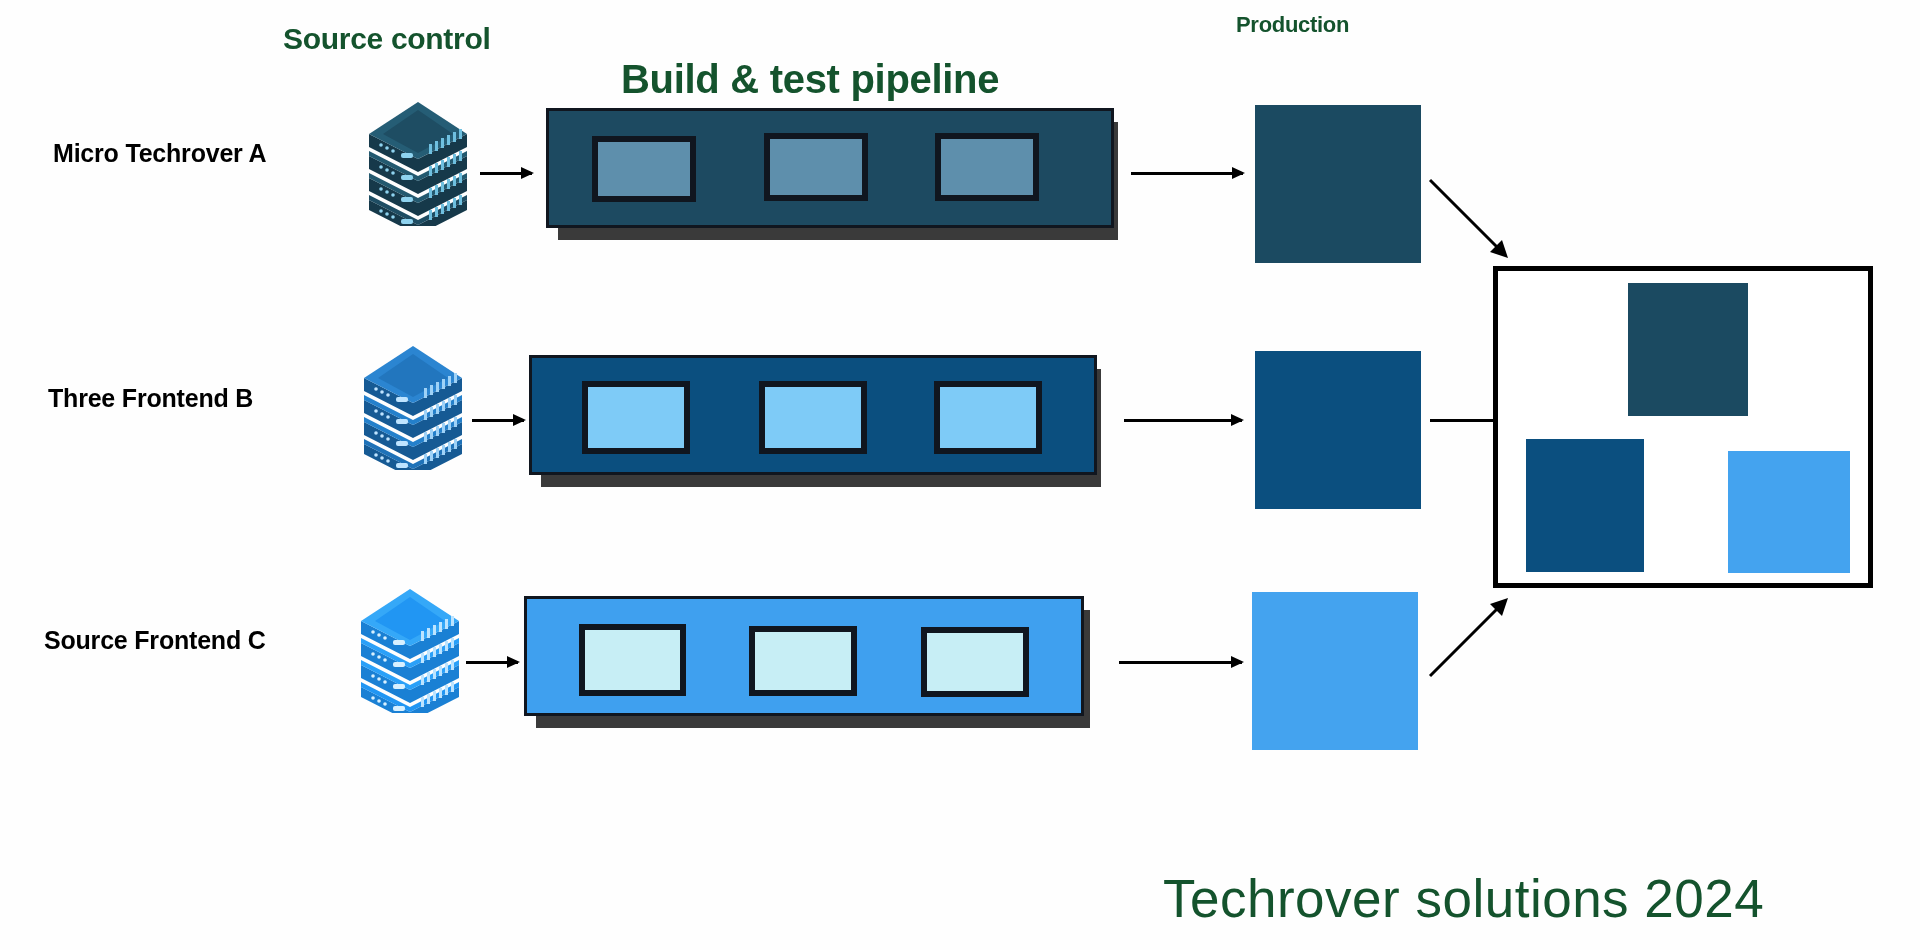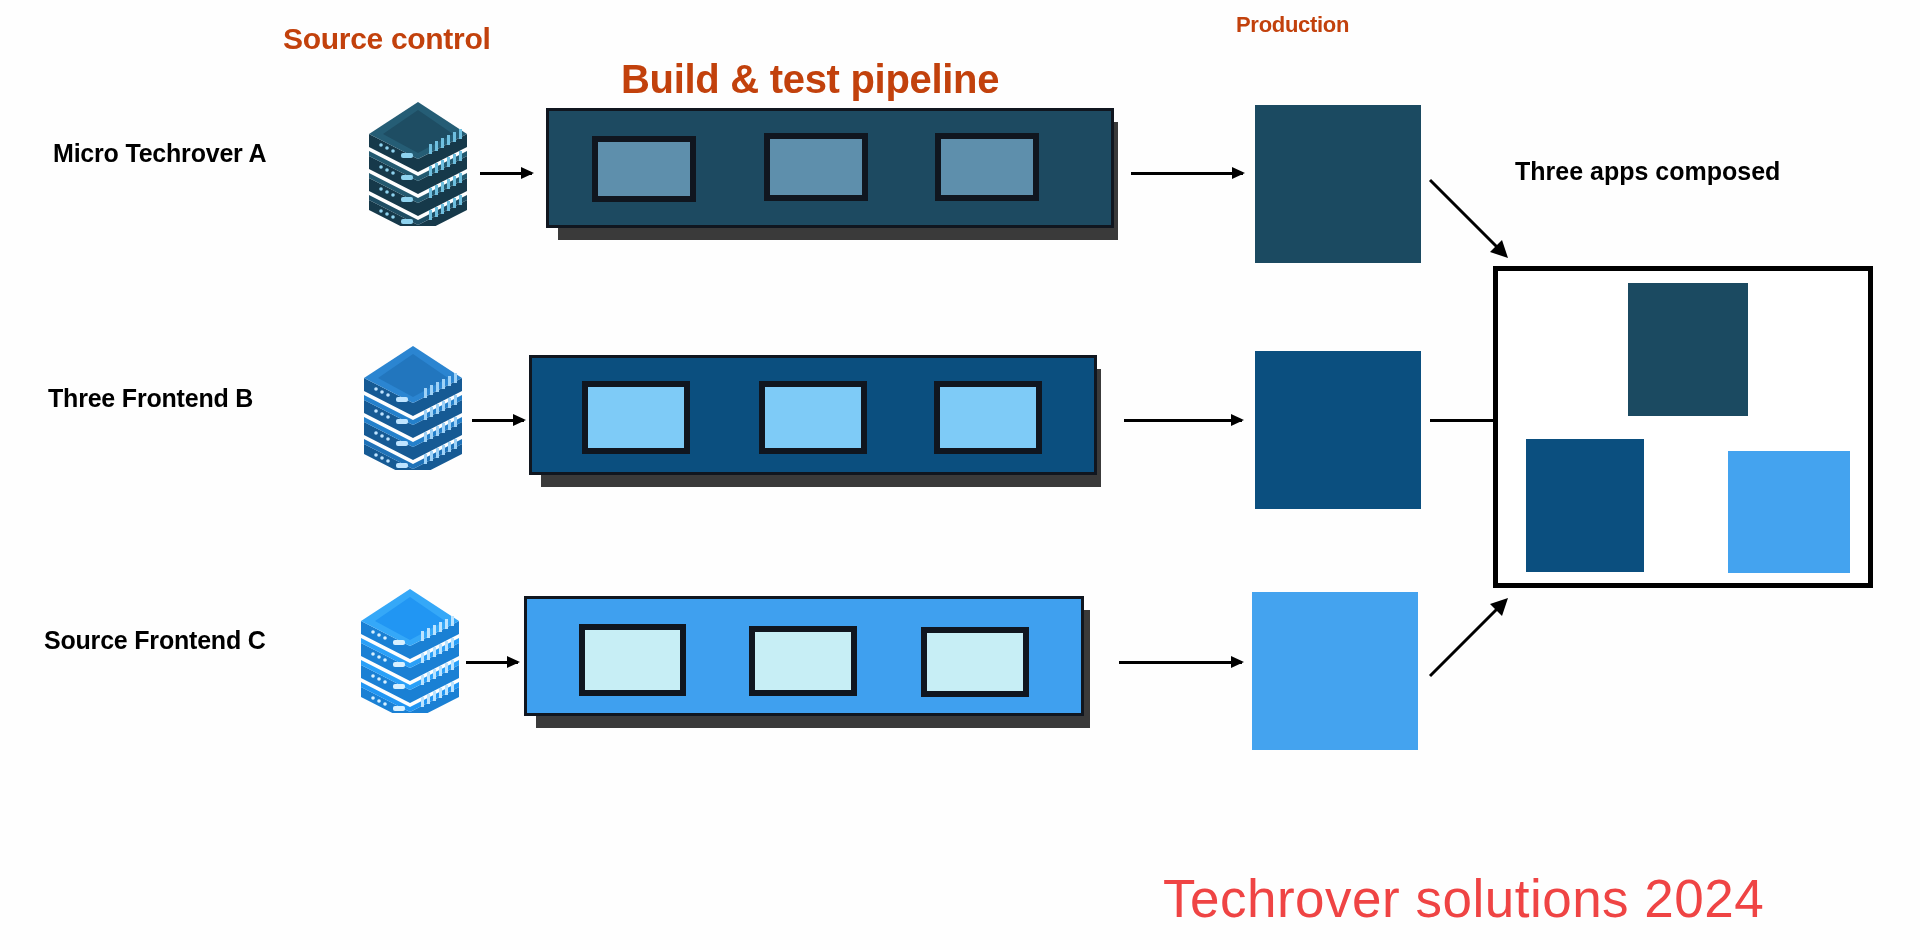--- a/index.html
+++ b/index.html
@@ -19,21 +19,21 @@
     position: absolute;
     left: 0; top: 0;
     width: 1920px;
     height: 950px;
   }
 
   
   .col-heading {
     position: absolute;
     font-weight: 700;
-    color: #c2410c;
+    color: #14532d;
     white-space: nowrap;
     letter-spacing: -0.3px;
   }
   #h-source   { left: 283px;  top: 22px;  font-size: 30px; }
   #h-pipeline { left: 621px;  top: 57px;  font-size: 40px; }
   #h-prod     { left: 1236px; top: 12px;  font-size: 22px; }
 
   
   .row-label {
     position: absolute;
@@ -139,21 +139,21 @@
   #comp-top   { left: 130px; top: 12px;  width: 120px; height: 133px; }
   #comp-left  { left: 28px;  top: 168px; width: 118px; height: 133px; }
   #comp-right { left: 230px; top: 180px; width: 122px; height: 122px; }
 
   
   #watermark {
     position: absolute;
     left: 1163px;
     top: 868px;
     font-size: 53px;
-    color: #ef4444;
+    color: #14532d;
     font-weight: 400;
     white-space: nowrap;
     letter-spacing: 0.5px;
   }
 </style>
 </head>
 <body>
 
 <div class="stage">
 
@@ -394,21 +394,20 @@
   </svg>
 
   <div class="arrow-h" style="left:1430px; top:419px; width:78px;"></div>
 
   <svg class="arrow-diag" style="left:1428px; top:588px; width:90px; height:90px;" width="90" height="90" viewBox="0 0 90 90">
     <line x1="2" y1="88" x2="72" y2="18" stroke="#000000" stroke-width="3"></line>
     <polygon points="80,10 62,16 74,28" fill="#000000"></polygon>
   </svg>
 
   <div id="caption">
-    <span>Three apps composed</span>
   </div>
 
   <div id="composite-box">
     <div class="comp-square" id="comp-top" style="background:#1b4a61;"></div>
     <div class="comp-square" id="comp-left" style="background:#0b4f7f;"></div>
     <div class="comp-square" id="comp-right" style="background:#44a3ef;"></div>
   </div>
 
   <div id="watermark">Techrover solutions 2024</div>
 

